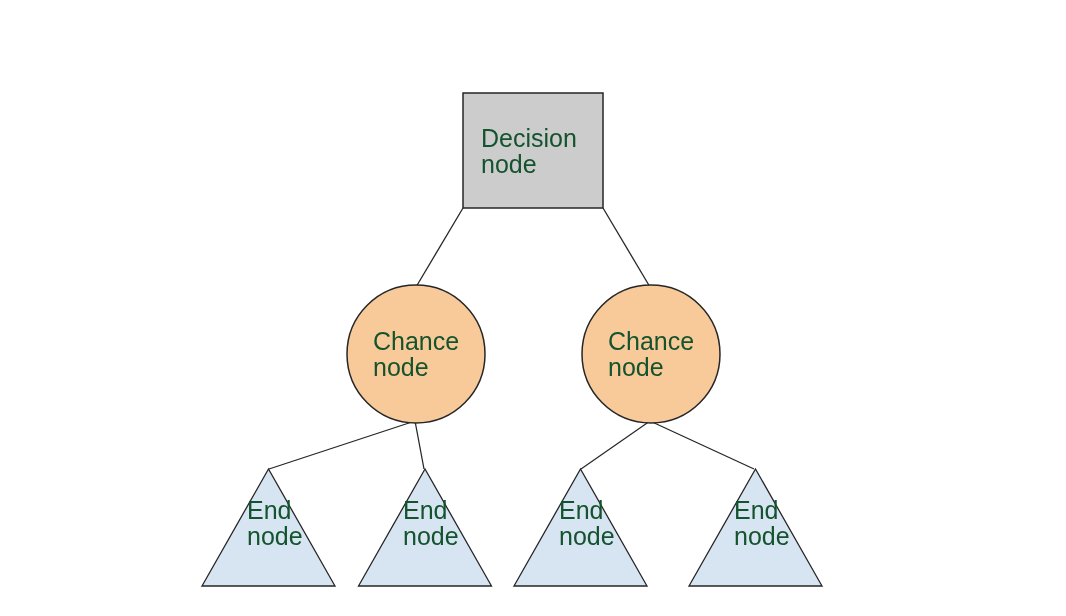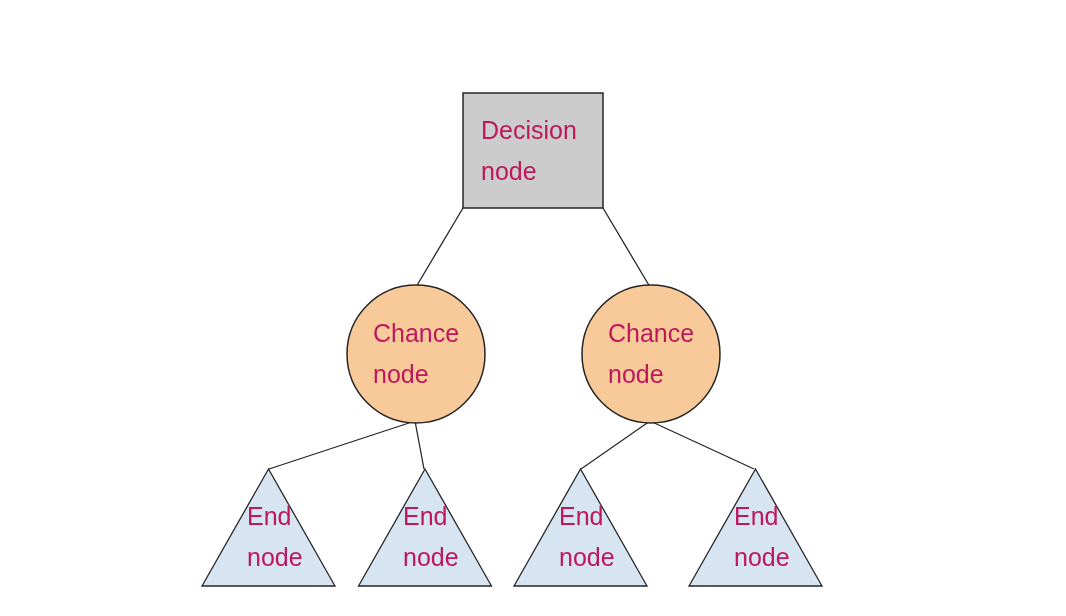--- a/index.html
+++ b/index.html
@@ -19,23 +19,23 @@
     position: absolute;
     left: 0;
     top: 0;
     width: 1066px;
     height: 616px;
   }
   .label {
     position: absolute;
     display: flex;
     box-sizing: border-box;
-    color: #be185d;
+    color: #14532d;
     font-size: 25px;
-    line-height: 41px;
+    line-height: 26px;
     pointer-events: none;
   }
   .label-decision {
     left: 463px;
     top: 93px;
     width: 140px;
     height: 115px;
     align-items: center;
     padding-left: 18px;
   }
@@ -47,21 +47,21 @@
     align-items: center;
     padding-left: 20px;
   }
   .label-chance span { width: 100px; margin-left: 6px; }
   .label-chance-left  { left: 347px; }
   .label-chance-right { left: 582px; }
   .label-end {
     top: 468px;
     width: 133px;
     height: 118px;
-    align-items: flex-end;
+    align-items: center;
     padding-left: 45px;
     padding-bottom: 8px;
   }
   .label-end span { width: 70px; }
   .label-end-1 { left: 202px; }
   .label-end-2 { left: 358px; }
   .label-end-3 { left: 514px; }
   .label-end-4 { left: 689px; }
 </style>
 </head>

